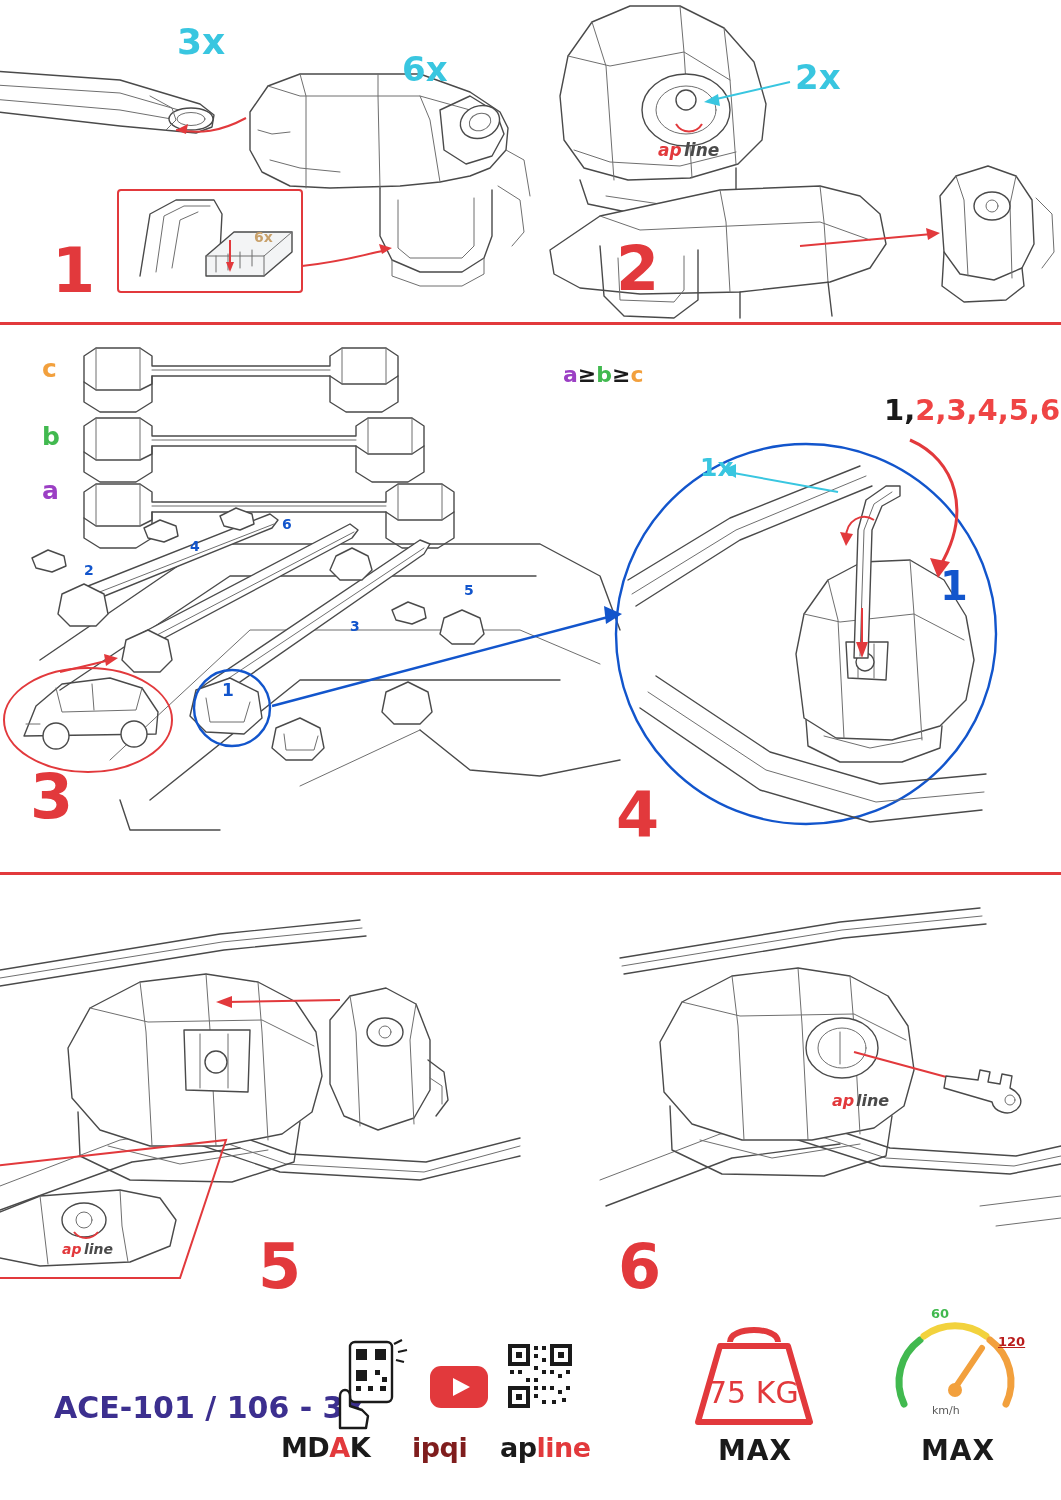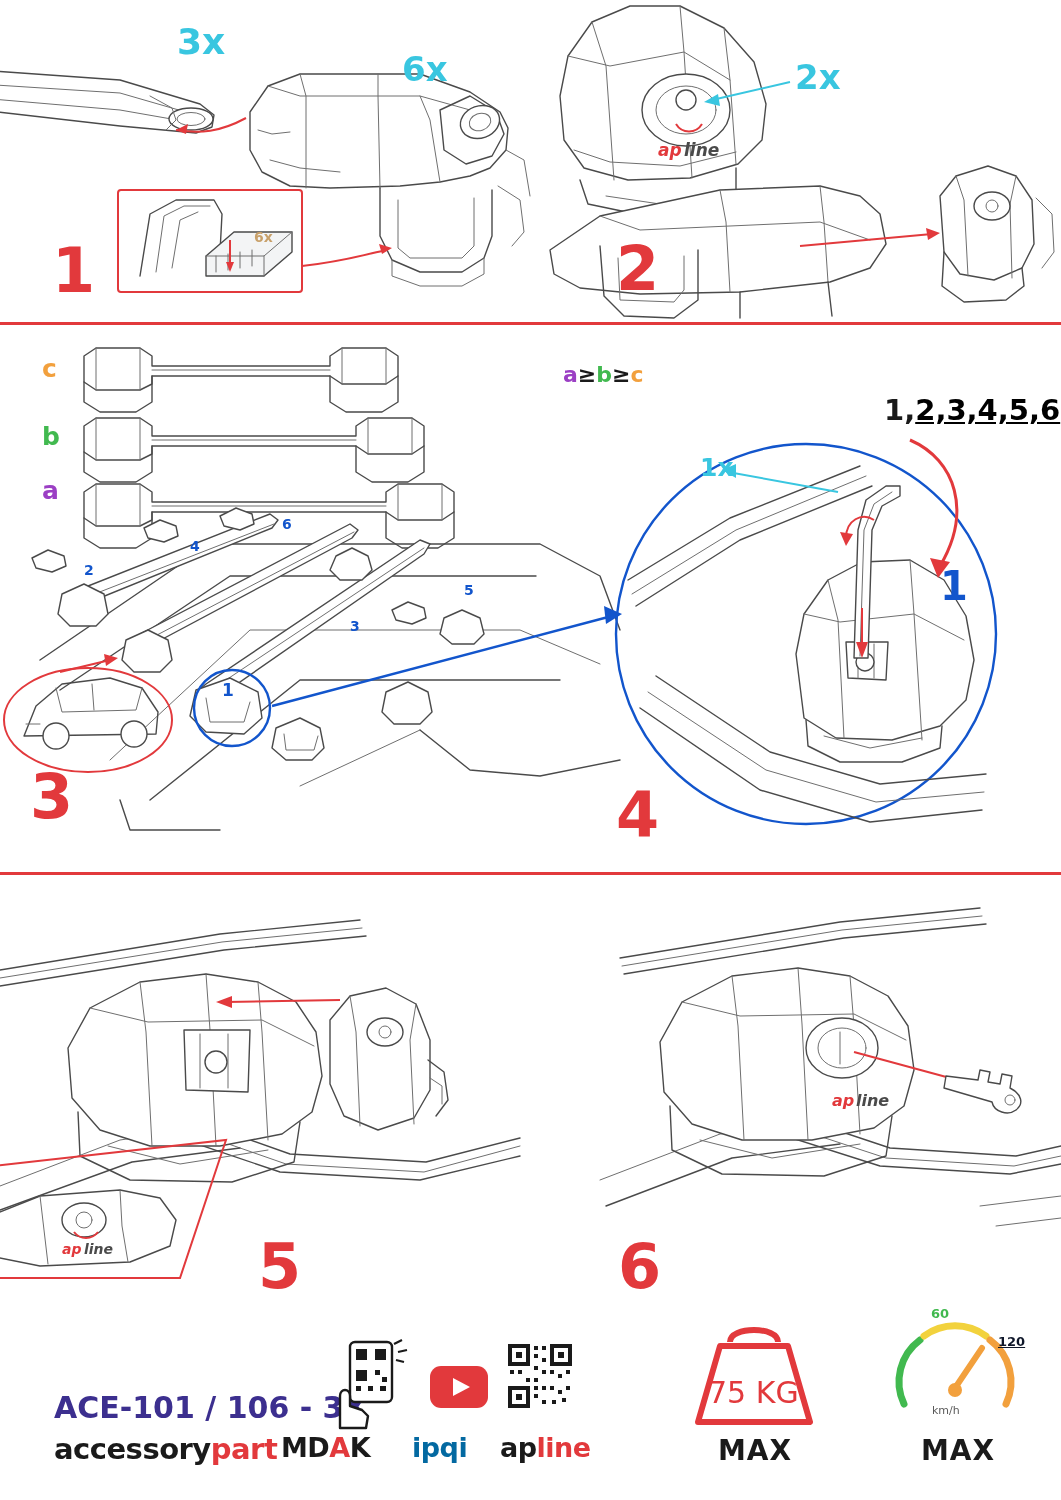--- a/index.html
+++ b/index.html
@@ -107,21 +107,21 @@
   #footer-accessory .w2 { color: #e2393c; }
 
   .brandtxt {
     position: absolute;
     font-size: 27px;
     font-weight: bold;
     letter-spacing: -0.5px;
   }
   #brand-mdak { left: 281px; top: 1432px; color: #1a1a1a; }
   #brand-mdak .accent { color: #e2393c; }
-  #brand-ipqi { left: 412px; top: 1432px; color: #0369a1; }
+  #brand-ipqi { left: 412px; top: 1432px; color: #7f1d1d; }
   #brand-apline { left: 500px; top: 1432px; color: #1a1a1a; }
   #brand-apline .accent { color: #e2393c; }
 
   .maxlabel {
     position: absolute;
     font-size: 28px;
     font-weight: bold;
     color: #1a1a1a;
     letter-spacing: 1px;
   }
@@ -135,21 +135,21 @@
     font-size: 30px;
     font-weight: normal;
     color: #e2393c;
   }
   .gauge-tick {
     position: absolute;
     font-size: 13px;
     font-weight: bold;
     color: #41b94f;
   }
-  .gauge-tick.hi { color: #0f172a; text-decoration: underline; }
+  .gauge-tick.hi { color: #b91c1c; text-decoration: underline; }
   #gauge-unit {
     position: absolute;
     font-size: 11px;
     color: #5a5a5a;
     left: 932px;
     top: 1404px;
   }
 </style>
 </head>
 <body>
@@ -413,21 +413,21 @@
       </g>
 
       <g>
         <path class="arrow-cyan" d="M118 72 L228 92"></path>
         <path fill="#39c6e0" d="M112 70 L126 64 L126 78 Z"></path>
       </g>
     </svg>
   </div>
 
   <div class="ann cyan" style="left:700px; top:455px; font-size:25px;">1x</div>
-  <div class="ann" style="left:884px; top:396px; font-size:29px;"><span style="color:#1a1a1a;">1,</span><span style="color:#000000;text-decoration:underline;">2,3,4,5,6</span></div>
+  <div class="ann" style="left:884px; top:396px; font-size:29px;"><span style="color:#1a1a1a;">1,</span><span style="color:#ef4444;">2,3,4,5,6</span></div>
   <div class="ann blue" style="left:940px; top:566px; font-size:40px;">1</div>
   <div class="step-num" style="left:616px; top:784px;">4</div>
 
   <div class="panel" style="left:0px; top:880px;">
     <svg width="520" height="400" viewBox="0 0 520 400">
       <g>
         <path class="ln" d="M0 90 L220 54 L360 40"></path>
         <path class="ln" d="M0 106 L224 70 L366 56"></path>
         <path class="ln-t" d="M0 98 L222 62 L362 48"></path>
         <path class="ln" d="M150 248 L280 292 L420 300 L520 276"></path>
@@ -507,23 +507,20 @@
       <g>
         <path class="arrow-red" d="M314 172 L410 198"></path>
         <path class="ln fillw" d="M406 196 L438 200 L440 190 L450 192 L448 202 L460 204 L462 194 L472 196 L470 208 C 482 214, 484 224, 476 230 C 468 236, 454 232, 452 222 L404 208 Z"></path>
         <circle class="ln-t" cx="470" cy="220" r="5"></circle>
       </g>
     </svg>
   </div>
   <div class="step-num" style="left:618px; top:1236px;">6</div>
 
   <div id="footer-brand">ACE-101 / 106 - 3X</div>
-  <div id="footer-accessory">
-    <span class="w1">accessory</span><span class="w2">part</span>
-  </div>
 
   <div class="panel" style="left:332px; top:1340px;">
     <svg width="76" height="90" viewBox="0 0 76 90">
       <rect x="18" y="2" width="42" height="60" rx="5" fill="#ffffff" stroke="#1a1a1a" stroke-width="2.4"></rect>
       <rect x="24" y="9" width="11" height="11" fill="#1a1a1a"></rect>
       <rect x="43" y="9" width="11" height="11" fill="#1a1a1a"></rect>
       <rect x="24" y="30" width="11" height="11" fill="#1a1a1a"></rect>
       <rect x="43" y="30" width="5" height="5" fill="#1a1a1a"></rect>
       <rect x="50" y="37" width="5" height="5" fill="#1a1a1a"></rect>
       <rect x="24" y="46" width="5" height="5" fill="#1a1a1a"></rect>

